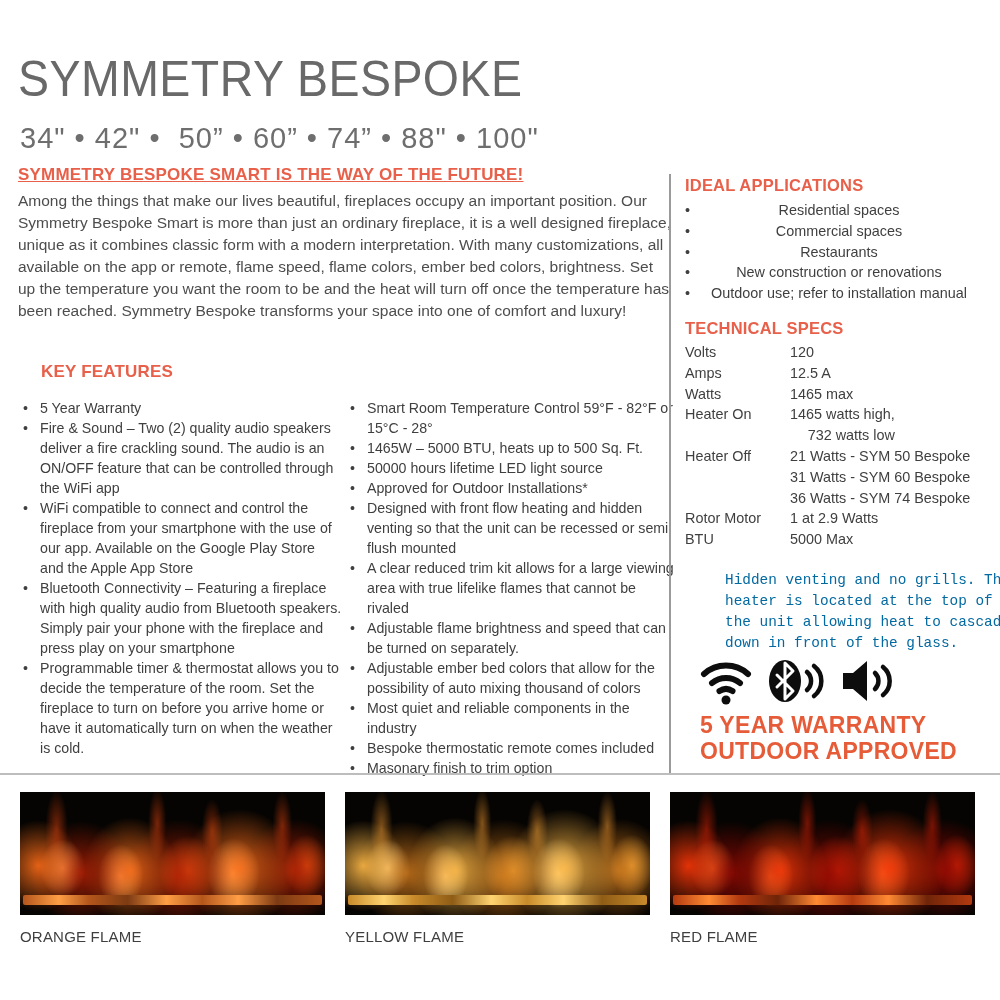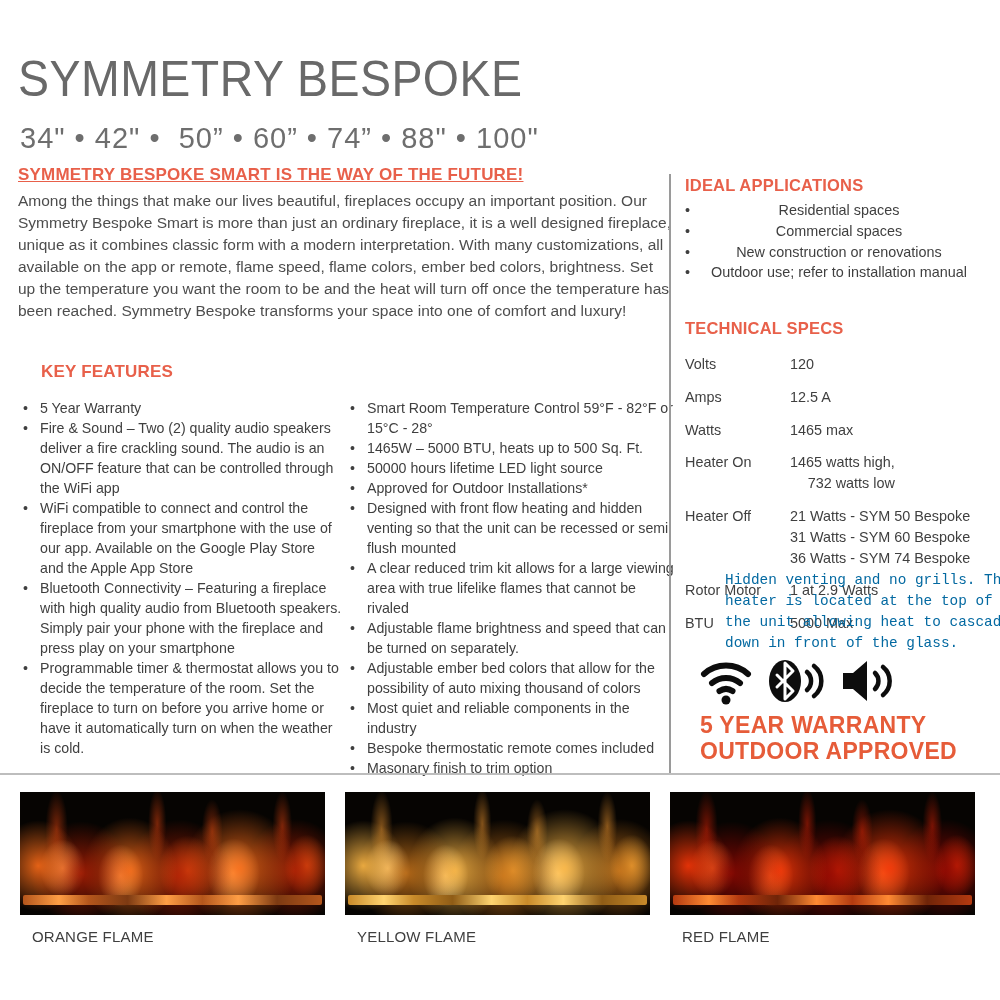--- a/index.html
+++ b/index.html
@@ -32,21 +32,21 @@
   #divider-v { left:669px; top:174px; width:2px; height:601px; background:#9a9a9a; }
 
   #apps-heading { left:685px; top:176px; font-size:16.5px;text-align:right; }
   #apps-list { left:685px; top:200px; width:295px; font-size:14.4px; line-height:20.8px;text-align:center; }
   #apps-list li { padding-left:13px; }
   #apps-list li::before { content:"•"; position:absolute; left:0; }
 
   #specs-heading { left:685px; top:319px; font-size:16.5px; }
   #specs-table { left:685px; top:342px; width:298px; font-size:14.4px; line-height:20.8px;
     color:#3f3f3f; }
-  .spec-row { display:flex;margin-top:12px; }
+  .spec-row { display:flex; }
   .spec-label { width:105px; flex-shrink:0; }
   .spec-value { white-space:pre-line;text-align:right; }
 
   #venting-note { left:725px; top:570px; width:290px; font-size:14.4px; line-height:21px;
     color:#0369a1;font-family:Liberation Mono, monospace; }
 
   #badges { left:700px; top:652px; display:flex; align-items:center; gap:15px; height:58px; }
   #badges svg { display:block; }
 
   #warranty-block { left:700px; top:712px; font-size:23px; font-weight:700; color:#e65c39;
@@ -83,21 +83,21 @@
     border-radius:2px; filter:blur(0.6px); }
   .v-orange { --bright:rgba(255,205,120,.95); --mid:rgba(255,110,25,.88);
     --deep:rgba(186,32,4,.82); --tip:rgba(235,70,15,.5);
     --emberA:#b4561c; --emberB:#ff9e45; --emberC:#7d3a12; }
   .v-yellow { --bright:rgba(255,238,180,.97); --mid:rgba(255,185,70,.9);
     --deep:rgba(216,125,28,.82); --tip:rgba(255,160,50,.5);
     --emberA:#c88a2a; --emberB:#ffd470; --emberC:#8f5c16; }
   .v-red { --bright:rgba(255,150,60,.92); --mid:rgba(248,55,8,.9);
     --deep:rgba(150,8,2,.85); --tip:rgba(230,35,5,.5);
     --emberA:#b43a10; --emberB:#ff8a33; --emberC:#6f2408; }
-  .flame-label { margin-top:13px; font-size:15px; color:#3f3f3f; letter-spacing:0.2px;margin-left:12px; }
+  .flame-label { margin-top:13px; font-size:15px; color:#3f3f3f; letter-spacing:0.2px; }
 </style>
 </head>
 <body>
 
 <div class="abs" id="page-title">SYMMETRY BESPOKE</div>
 <div class="abs" id="size-options">34" • 42" •  50” • 60” • 74” • 88" • 100"</div>
 
 <div class="abs orange-h" id="intro-heading">SYMMETRY BESPOKE SMART IS THE WAY OF THE FUTURE!</div>
 <div class="abs" id="intro-text">Among the things that make our lives beautiful, fireplaces occupy an important position. Our Symmetry Bespoke Smart is more than just an ordinary fireplace, it is a well designed fireplace, unique as it combines classic form with a modern interpretation. With many customizations, all available on the app or remote, flame speed, flame colors, ember bed colors, brightness.   Set up the temperature you want the room to be and the heat will turn off once the temperature has been reached.  Symmetry Bespoke transforms your space into one of comfort and luxury!</div>
 
@@ -126,20 +126,21 @@
     <li class="feature-item">Masonary finish to trim option</li>
   </ul>
 
 <div class="abs" id="divider-v"></div>
 
 <div class="abs orange-h" id="apps-heading">IDEAL APPLICATIONS</div>
 <ul class="abs blist" id="apps-list">
 
 <li class="app-item">Residential spaces</li>
     <li class="app-item">Commercial spaces</li>
+    <li class="app-item">Restaurants</li>
     <li class="app-item">New construction or renovations</li>
     <li class="app-item">Outdoor use; refer to installation manual</li>
   </ul>
 
 <div class="abs orange-h" id="specs-heading">TECHNICAL SPECS</div>
 <div class="abs" id="specs-table">
 
     <div class="spec-row">
       <div class="spec-label">Volts</div>
       <div class="spec-value">120</div>

